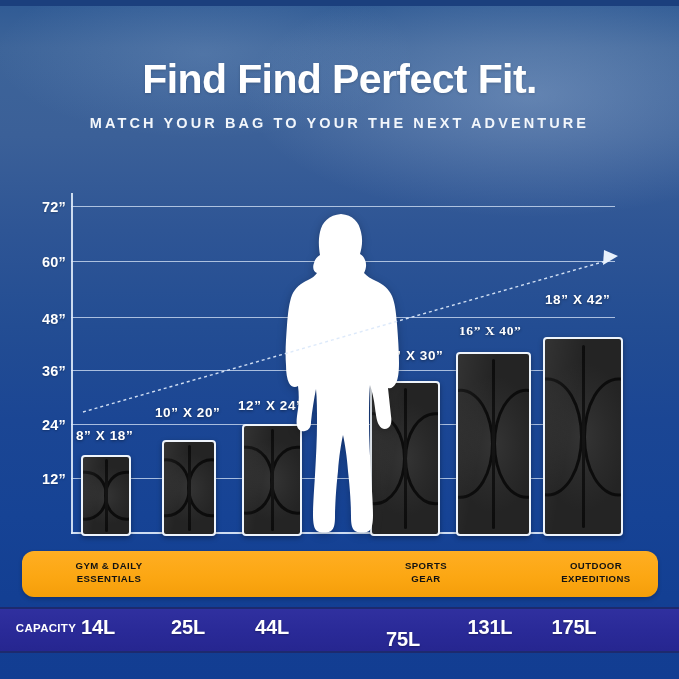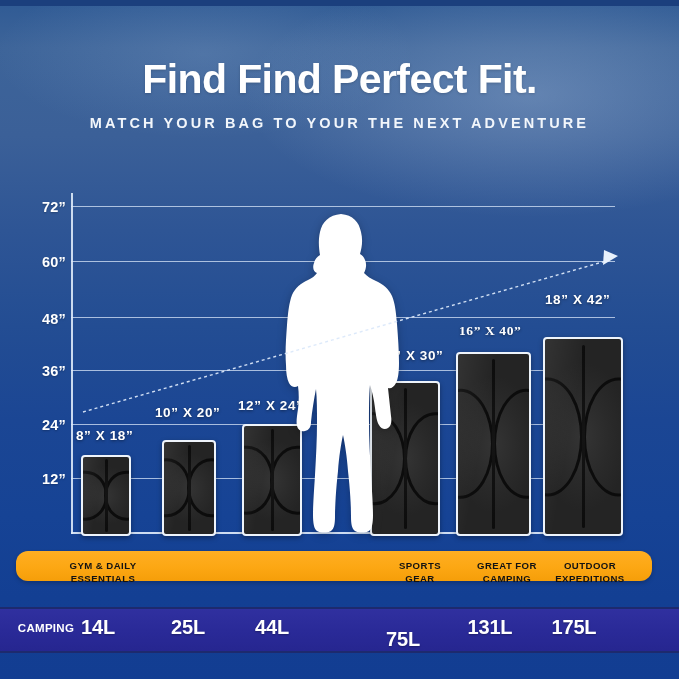--- a/index.html
+++ b/index.html
@@ -97,21 +97,21 @@
 
   
   .person{position:absolute;left:284px;top:213px;width:118px;height:321px;z-index:8;}
   .person svg{display:block;filter:drop-shadow(0 2px 4px rgba(0,0,0,.25));}
 
   
   .trend{position:absolute;left:0;top:0;width:679px;height:679px;z-index:9;pointer-events:none;}
 
   
   .cat-band{
-    position:absolute;left:16px;top:551px;width:636px;height:30px;
+    position:absolute;left:22px;top:551px;width:636px;height:46px;
     background:linear-gradient(180deg,#ffae22 0%,#fca713 55%,#f59e09 100%);
     border-radius:12px;z-index:14;
     box-shadow:0 2px 4px rgba(0,0,0,.22);
   }
   .cat{
     position:absolute;top:8px;text-align:center;color:#121212;
     font-size:9.6px;font-weight:bold;line-height:1.38;letter-spacing:.45px;
   }
 
   
@@ -248,32 +248,28 @@
 
   <div class="cat-band">
     <div class="cat" style="left:28px;width:118px;">
       <div>GYM &amp; DAILY</div>
       <div>ESSENTIALS</div>
     </div>
     <div class="cat" style="left:345px;width:118px;">
       <div>SPORTS</div>
       <div>GEAR</div>
     </div>
-    <div class="cat" style="left:432px;width:118px;">
-      <div>GREAT FOR</div>
-      <div>CAMPING</div>
-    </div>
     <div class="cat" style="left:515px;width:118px;">
       <div>OUTDOOR</div>
       <div>EXPEDITIONS</div>
     </div>
   </div>
 
   <div class="cap-band">
-    <div class="cap-label">CAMPING</div>
+    <div class="cap-label">CAPACITY</div>
     <div class="cap-val" style="left:58px;width:80px;">14L</div>
     <div class="cap-val" style="left:148px;width:80px;">25L</div>
     <div class="cap-val" style="left:232px;width:80px;">44L</div>
     <div class="cap-val" style="left:363px;width:80px;margin-top:12px;">75L</div>
     <div class="cap-val" style="left:448px;width:84px;">131L</div>
     <div class="cap-val" style="left:532px;width:84px;">175L</div>
   </div>
 
 </div>
 

